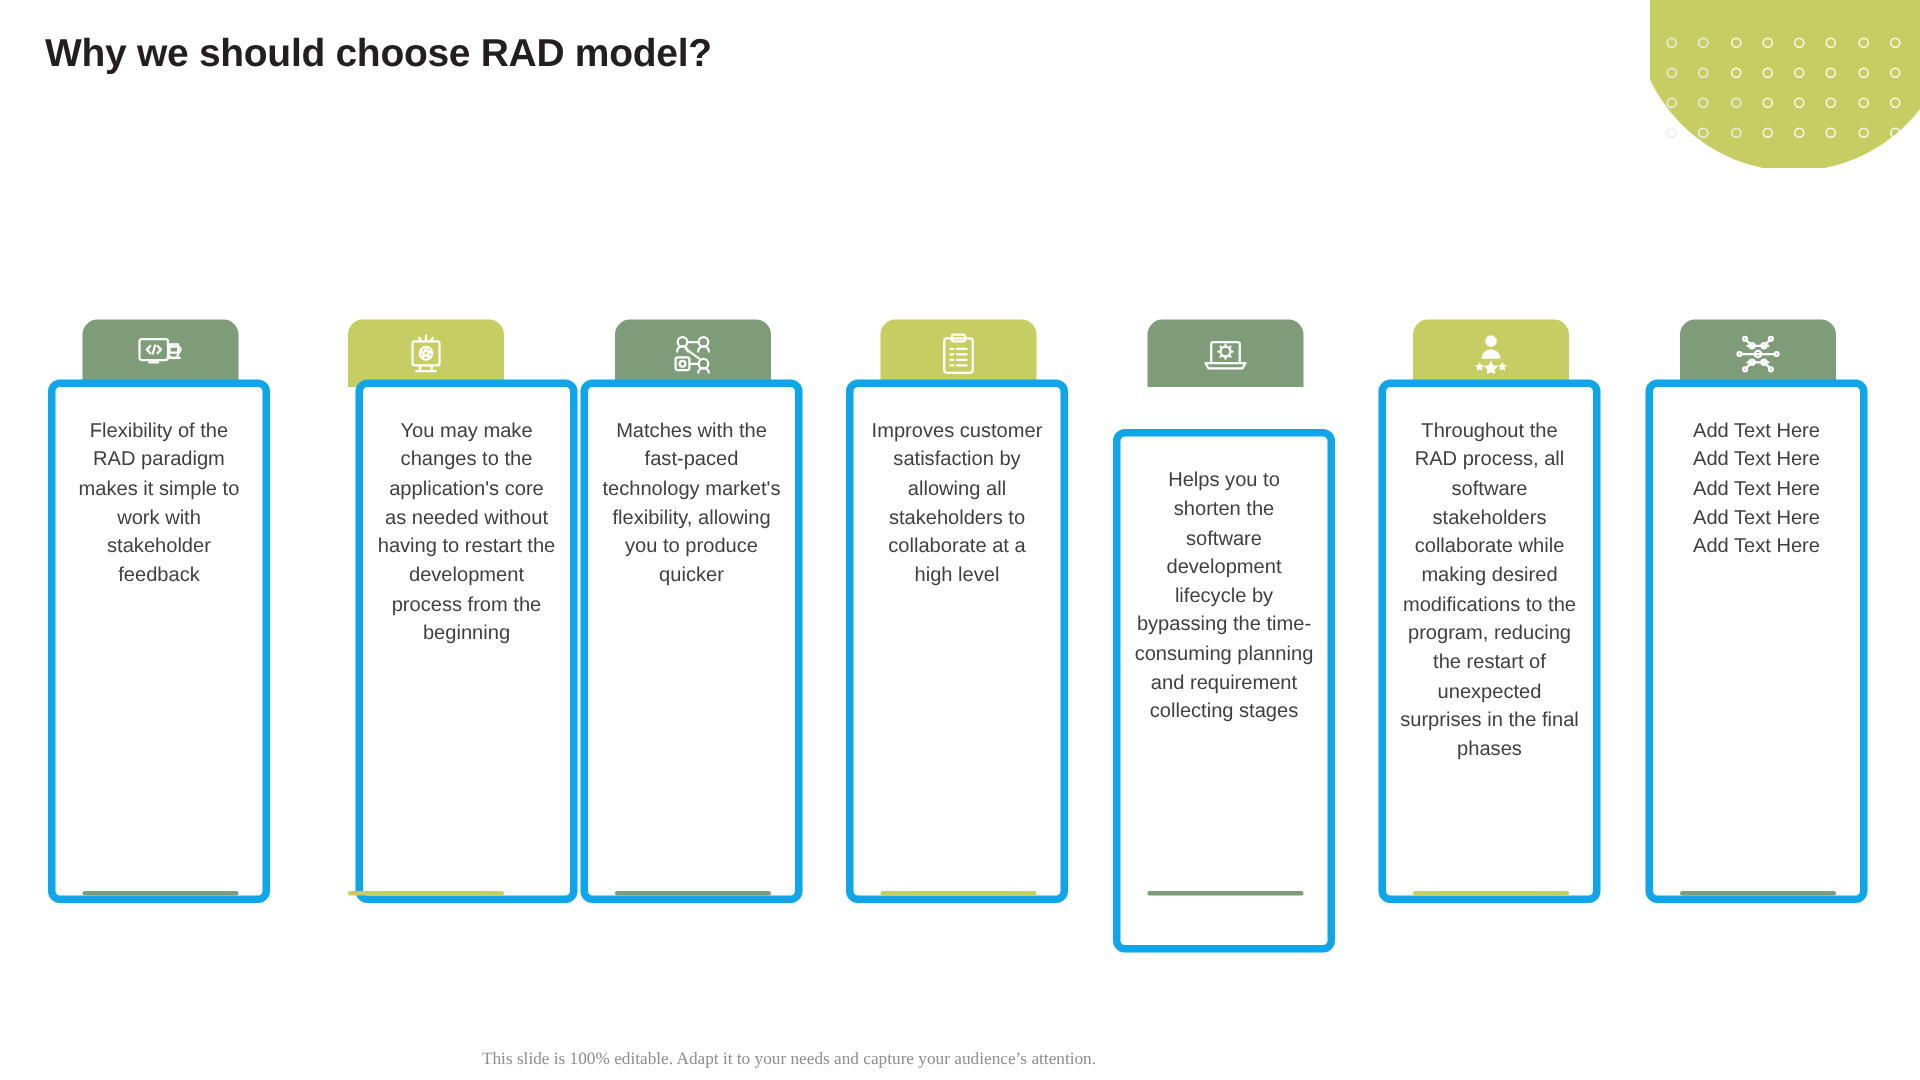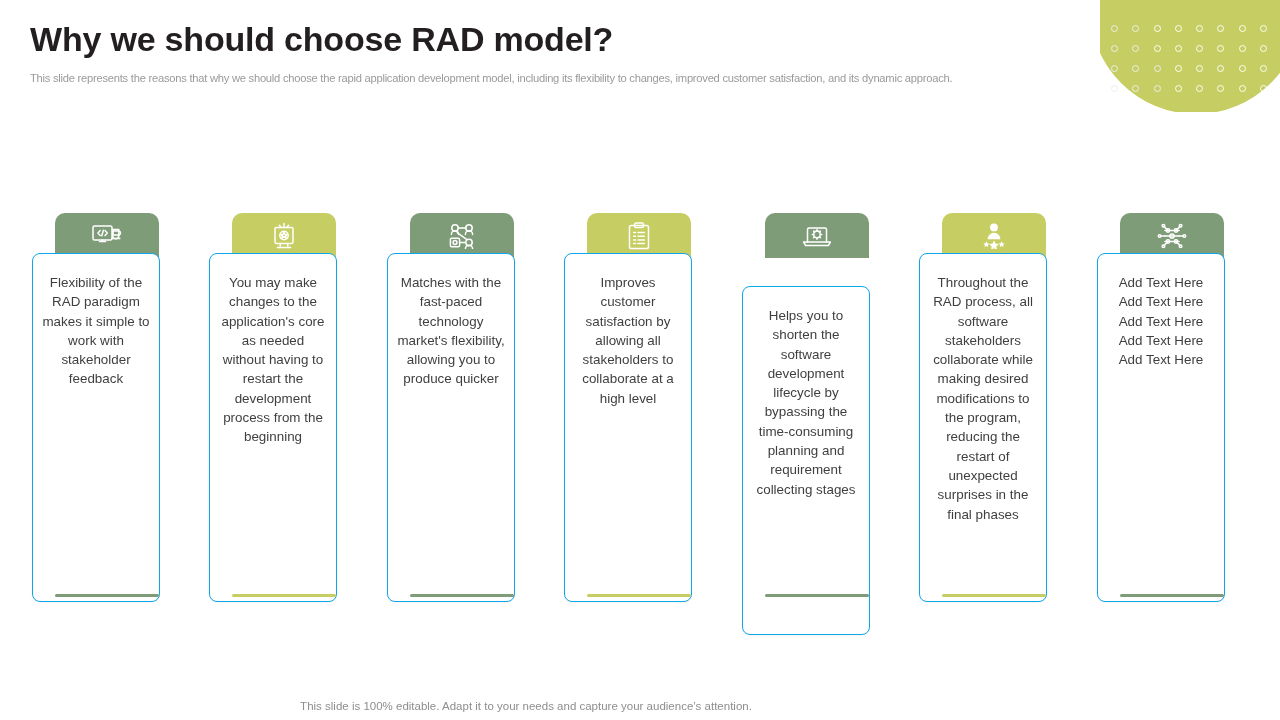--- a/index.html
+++ b/index.html
@@ -19,21 +19,21 @@
   .header {
     position: absolute;
     left: 0; top: 0;
     width: 1280px;
     height: 104px;
   }
   .title {
     position: absolute;
     left: 30px;
     top: 20px;
-    font-size: 34px;
+    font-size: 26px;
     font-weight: bold;
     color: #231f20;
     letter-spacing: -0.2px;
     white-space: nowrap;
   }
   .subtitle {
     position: absolute;
     left: 30px;
     top: 72px;
     font-size: 11.2px;
@@ -107,23 +107,23 @@
     border-radius: 10px 10px 0 0;
     display: flex;
     align-items: center;
     justify-content: center;
   }
   .card-tab svg { display: block; }
   .card-body {
     position: absolute;
     left: 0;
     top: 40px;
-    width: 128px;
+    width: 148px;
     background: #ffffff;
-    border: 1px solid #0ea5e9;
+    border: 5px solid #0ea5e9;
     border-radius: 8px;
     box-sizing: border-box;
     padding: 19px 9px 14px 9px;
     box-shadow: 0 1px 2px rgba(0,0,0,0.045);
   }
   .card-text {
     font-size: 13.4px;
     line-height: 19.3px;
     color: #3f3f3f;
     text-align: center;
@@ -139,28 +139,28 @@
 
   
   .footer {
     position: absolute;
     left: 0;
     top: 700px;
     width: 1052px;
     text-align: center;
     font-size: 11.5px;
     color: #8e8e8e;
+    font-family: Liberation Serif, serif;
   }
 </style>
 </head>
 <body>
 
 <div class="header">
   <div class="title">Why we should choose RAD model?</div>
-  <div class="subtitle">This slide represents the reasons that why we should choose the rapid application development model, including its flexibility to changes, improved customer satisfaction, and its dynamic approach.</div>
 </div>
 
 <div class="corner-deco">
   <div class="corner-quarter"></div>
   <div class="corner-dots" id="dot-grid">
       <i class="dim"></i>
       <i class="dim"></i>
       <i class=""></i>
       <i class=""></i>
       <i class=""></i>
@@ -220,21 +220,21 @@
         <span>
           <svg width="26" height="28" viewBox="0 0 26 28">
         <rect x="4" y="5.5" width="18" height="16" rx="1.4" stroke="#ffffff" fill="none" stroke-width="1.5" stroke-linecap="round" stroke-linejoin="round"></rect>
         <circle cx="13" cy="13.5" r="4.2" stroke="#ffffff" fill="none" stroke-width="1.5" stroke-linecap="round" stroke-linejoin="round"></circle>
         <path d="M13 10.4l1 2h2.2l-1.7 1.5.7 2.2-2.2-1.4-2.2 1.4.7-2.2L9.8 12.4H12z" stroke="#ffffff" fill="none" stroke-width="1.5" stroke-linecap="round" stroke-linejoin="round"></path>
         <path d="M13 1.6v3.9M8.4 3.2l1.6 2.3M17.6 3.2l-1.6 2.3" stroke="#ffffff" fill="none" stroke-width="1.5" stroke-linecap="round" stroke-linejoin="round"></path>
         <path d="M9.2 21.5v2.6M16.8 21.5v2.6M6.4 25.4h13.2" stroke="#ffffff" fill="none" stroke-width="1.5" stroke-linecap="round" stroke-linejoin="round"></path>
       </svg>
         </span>
       </div>
-      <div class="card-body" style="height: 349px;">
+      <div class="card-body" style="height: 349px; margin-left: 28px;">
         <div class="card-text">You may make changes to the application's core as needed without having to restart the development process from the beginning</div>
       </div>
       <div class="card-bar" style="background: rgb(198, 206, 99); top: 381px;"></div>
     </div>
     <div class="card" style="left: 355px;">
       <div class="card-tab" style="background: rgb(126, 156, 120);">
         <span>
           <svg width="28" height="26" viewBox="0 0 28 26">
         <circle cx="7" cy="5" r="3.2" stroke="#ffffff" fill="none" stroke-width="1.5" stroke-linecap="round" stroke-linejoin="round"></circle>
         <path d="M3.4 11.4a3.6 3.6 0 0 1 7.2 0" stroke="#ffffff" fill="none" stroke-width="1.5" stroke-linecap="round" stroke-linejoin="round"></path>

